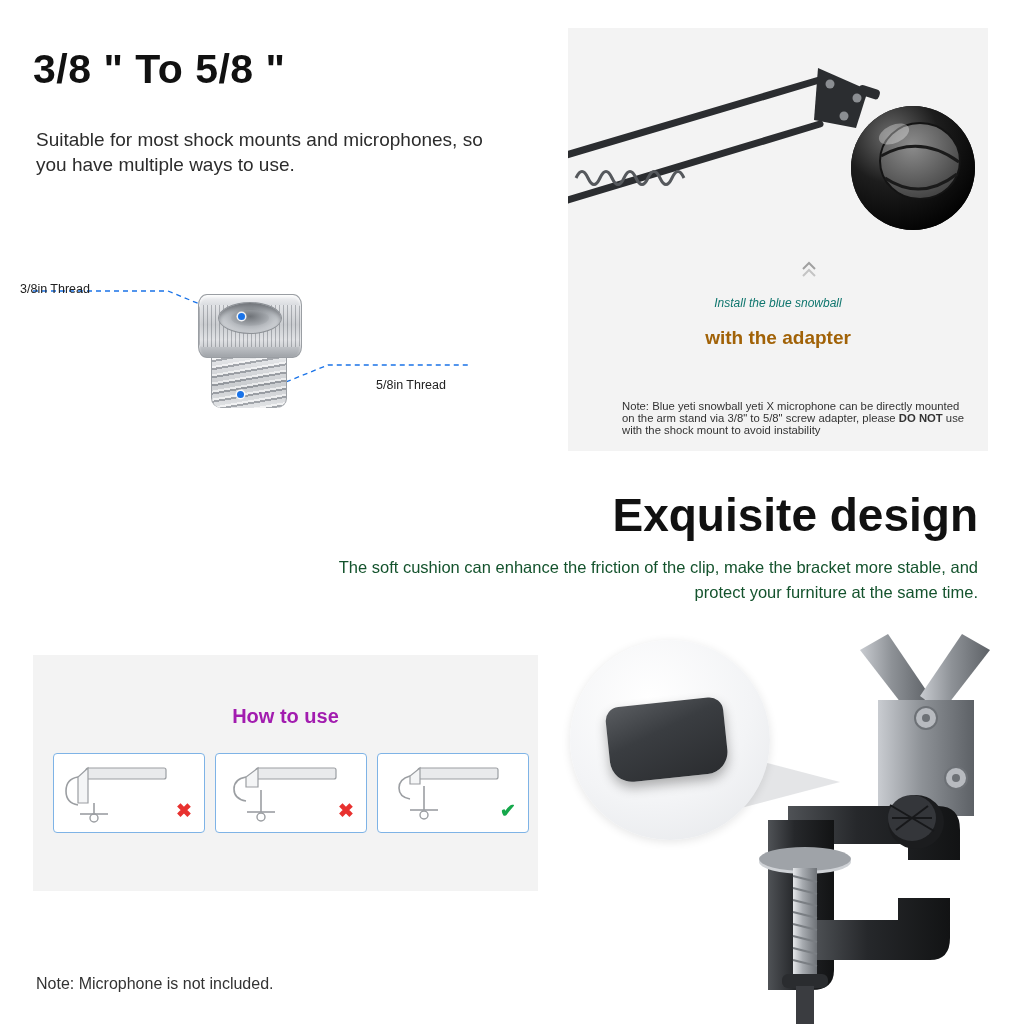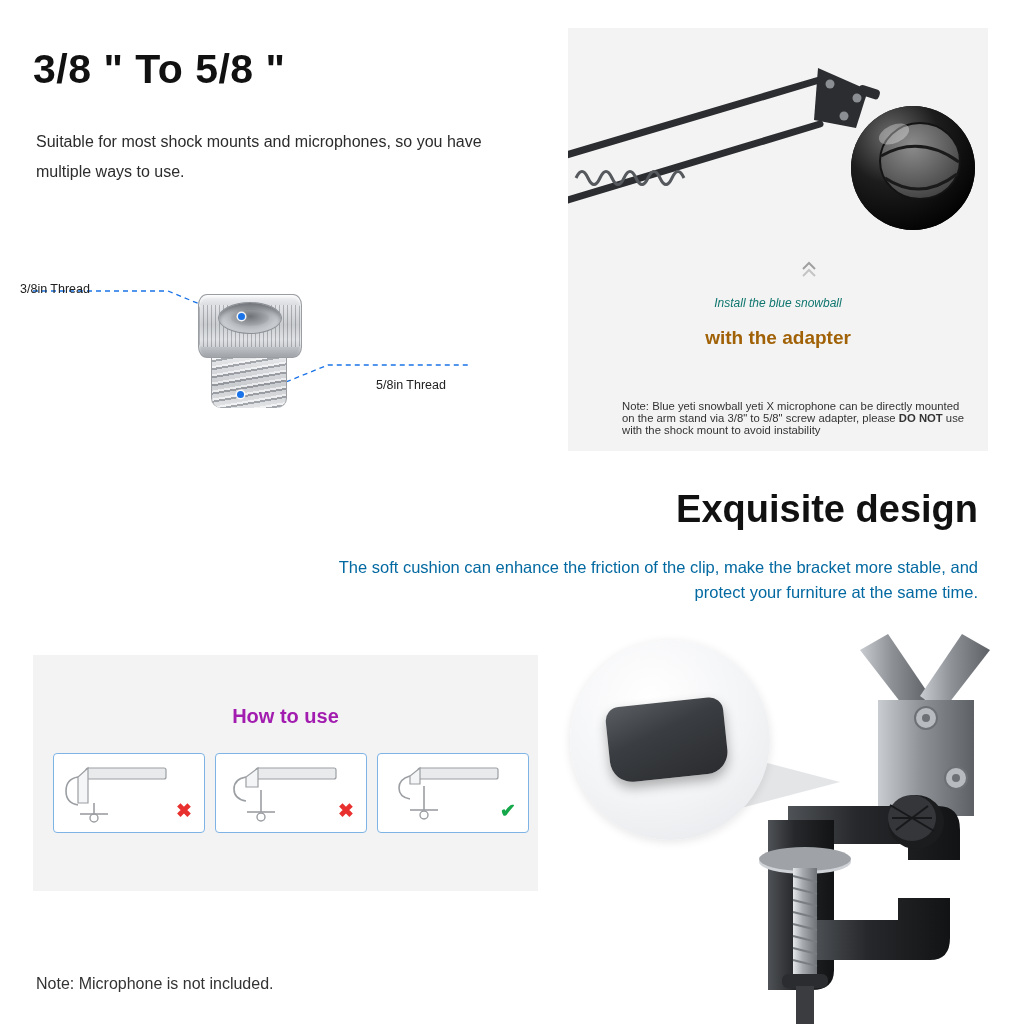--- a/index.html
+++ b/index.html
@@ -27,22 +27,22 @@
     left: 33px; top: 46px;
     font-size: 41px;
     font-weight: bold;
     letter-spacing: 0.5px;
     color: #111;
     white-space: nowrap;
   }
   .subtitle-main {
     position: absolute;
     left: 36px; top: 127px;
-    font-size: 16px;
-    line-height: 30px;
+    font-size: 19px;
+    line-height: 25px;
     color: #2c2c2c;
     width: 480px;
   }
 
   
   .screw-wrap {
     position: absolute;
     left: 185px; top: 288px;
     width: 130px; height: 130px;
   }
@@ -154,33 +154,33 @@
 
   
   .section-exquisite {
     position: absolute;
     left: 300px; top: 488px;
     width: 700px; height: 125px;
   }
   .exq-title {
     position: absolute;
     right: 22px; top: 0;
-    font-size: 38px;
+    font-size: 46px;
     font-weight: bold;
     color: #111;
     white-space: nowrap;
   }
   .exq-sub {
     position: absolute;
     right: 22px; top: 67px;
     width: 690px;
     text-align: right;
     font-size: 16.5px;
     line-height: 25px;
-    color: #0369a1;
+    color: #14532d;
   }
 
   
   .section-howto {
     position: absolute;
     left: 33px; top: 655px;
     width: 505px; height: 236px;
     background: #f3f3f3;
   }
   .howto-title {

